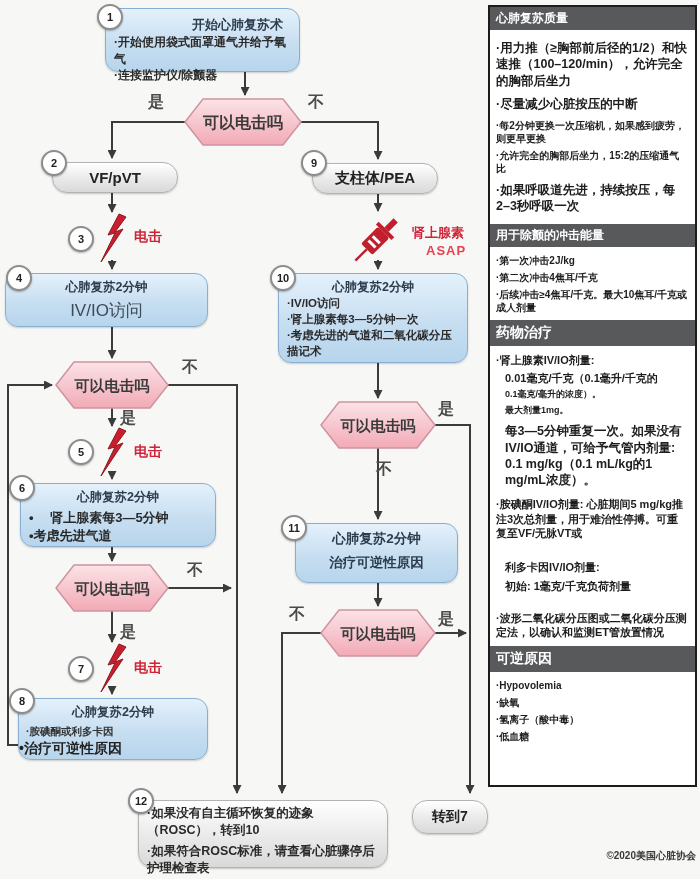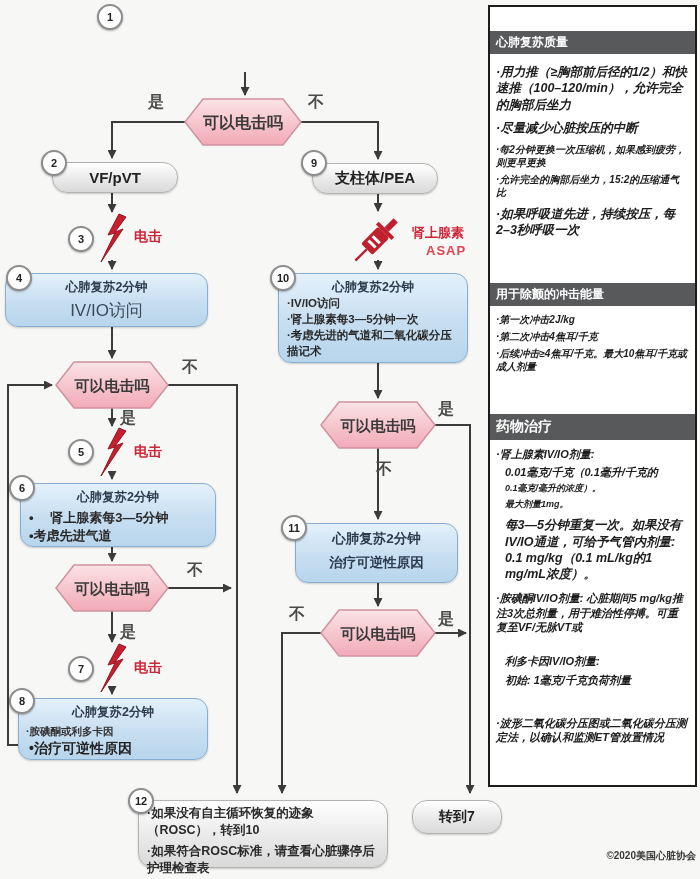--- a/index.html
+++ b/index.html
@@ -18,28 +18,28 @@
   .ctr{display:flex;align-items:center;justify-content:center;font-weight:700;color:#222;}
   #n1{left:105px;top:8px;width:195px;height:64px;}
   #n1 .t{text-align:right;padding-right:16px;font-size:13px;margin-top:7px;}
   #n2{left:52px;top:162px;width:126px;height:31px;font-size:15px;}
   #n9{left:312px;top:163px;width:126px;height:31px;font-size:15px;}
   #n4{left:5px;top:273px;width:203px;height:54px;}
   #n4 .big{font-size:17px;font-weight:400;color:#3d4a58;text-align:center;margin-top:3px;}
   #n6{left:20px;top:483px;width:196px;height:64px;}
   #n8{left:18px;top:698px;width:190px;height:62px;}
   #n8 .b1{font-size:10.5px;font-weight:700;color:#333;padding-left:7px;margin-top:4px;}
-  #n8 .b2{font-size:14px;font-weight:700;color:#222;padding-left:10px;margin-top:1px;}
+  #n8 .b2{font-size:14px;font-weight:700;color:#222;margin-top:1px;}
   #n10{left:278px;top:273px;width:190px;height:90px;}
   #n10 .bul{font-size:11.5px;}
   #n11{left:295px;top:523px;width:163px;height:60px;}
   #n11 .ln{font-size:13.5px;font-weight:700;color:#2d3c4e;text-align:center;margin-top:6px;}
   #n12{left:138px;top:800px;width:250px;height:68px;}
   #n12 .bul{font-size:12.5px;margin-top:4px;line-height:1.35;}
-  #goto7{left:412px;top:800px;width:90px;height:34px;font-size:14px;}
+  #goto7{left:412px;top:800px;width:76px;height:34px;font-size:14px;}
   .num{position:absolute;width:22px;height:22px;border-radius:50%;background:#fff;
        border:2px solid #8d8d8d;box-shadow:0 1px 2px rgba(0,0,0,.3);
        font-size:11px;font-weight:700;color:#222;text-align:center;line-height:22px;z-index:5;}
   #c1{left:97px;top:4px;}   #c2{left:41px;top:150px;} #c3{left:68px;top:226px;}
   #c4{left:6px;top:265px;}  #c5{left:68px;top:439px;} #c6{left:9px;top:475px;}
   #c7{left:68px;top:656px;} #c8{left:9px;top:688px;}  #c9{left:301px;top:150px;}
   #c10{left:270px;top:265px;}#c11{left:281px;top:515px;}#c12{left:128px;top:788px;}
   .qtext{position:absolute;text-align:center;font-size:15px;font-weight:700;color:#3a3a3a;z-index:4;}
   #qt1{left:188px;top:113px;width:110px;font-size:16px;}
   #qt2{left:56px;top:377px;width:112px;}
@@ -52,23 +52,23 @@
   #yn5{left:187px;top:560px;}#yn6{left:120px;top:622px;}
   #yn7{left:438px;top:399px;}#yn8{left:376px;top:459px;}
   #yn9{left:289px;top:604px;}#yn10{left:438px;top:609px;}
   .shock{position:absolute;font-size:14px;font-weight:700;color:#cf2438;z-index:4;}
   #sh1{left:134px;top:228px;} #sh2{left:134px;top:443px;} #sh3{left:134px;top:659px;}
   #epi1{position:absolute;left:412px;top:224px;font-size:13px;font-weight:700;color:#cf2438;z-index:4;}
   #epi2{position:absolute;left:426px;top:243px;font-size:13px;font-weight:700;color:#e4434f;letter-spacing:1px;z-index:4;}
   
   #sidebar{position:absolute;left:488px;top:5px;width:209px;height:782px;background:#fff;
            border:2px solid #1c1c1c;box-sizing:border-box;overflow:hidden;}
-  .hd{background:#58595b;color:#fff;font-weight:700;padding:3px 6px;font-size:12px;margin-top:24px;}
+  .hd{background:#58595b;color:#fff;font-weight:700;padding:3px 6px;font-size:12px;}
   .hd.lg-hd{font-size:14px;padding:4px 6px;}
-  .sec-body{padding:3px 6px 13px 6px;font-style:italic;}
+  .sec-body{padding:3px 6px 2px 6px;}
   .si{color:#1d1d1d;margin:4px 0;line-height:1.3;}
   .si.lg{font-size:12.5px;font-weight:700;margin:7px 0;}
   .si.md{font-size:11px;font-weight:700;}
   .si.sm{font-size:10px;font-weight:700;}
   .si.xs{font-size:9px;font-weight:700;}
   .si.ind{padding-left:9px;}
   .si.gap{margin-top:9px;}
   .si.gap2{margin-top:20px;}
   #footer{position:absolute;right:4px;top:849px;font-size:10px;font-weight:700;color:#3a3a3a;}
 </style>
@@ -133,20 +133,25 @@
       <g transform="translate(378,238) rotate(-45)">
         <rect x="-32" y="-1.2" width="16" height="2.4" fill="#b5212e"></rect>
         <rect x="-16" y="-8" width="24" height="16" rx="2" fill="#c0202e"></rect>
         <rect x="-10" y="-5" width="3" height="10" fill="#ffffff"></rect>
         <rect x="-4" y="-5" width="3" height="10" fill="#ffffff"></rect>
         <rect x="8" y="-11" width="4" height="22" fill="#c0202e"></rect>
         <rect x="12" y="-3" width="13" height="6" fill="#c0202e"></rect>
       </g>
     </svg>
 
+    <div id="n1" class="box box-blue">
+      <div class="t">开始心肺复苏术</div>
+      <div class="bul">·开始使用袋式面罩通气并给予氧气</div>
+      <div class="bul">·连接监护仪/除颤器</div>
+    </div>
     <div id="n2" class="box box-gray ctr">
       <span>VF/pVT</span>
     </div>
     <div id="n9" class="box box-gray ctr">
       <span>支柱体/PEA</span>
     </div>
     <div id="n4" class="box box-blue">
       <div class="t">心肺复苏2分钟</div>
       <div class="big">IV/IO访问</div>
     </div>

